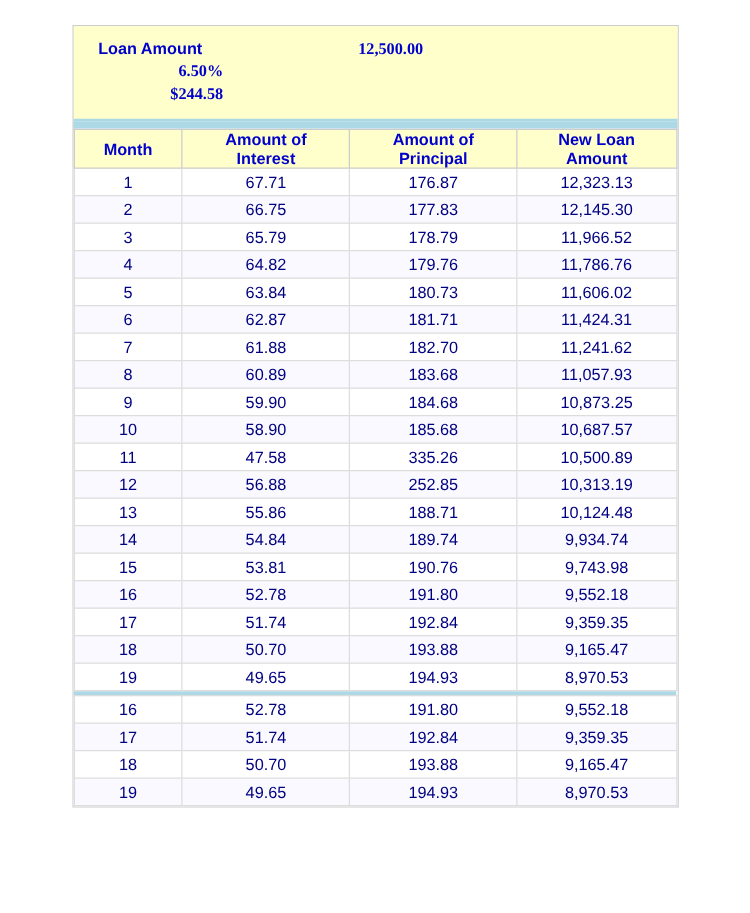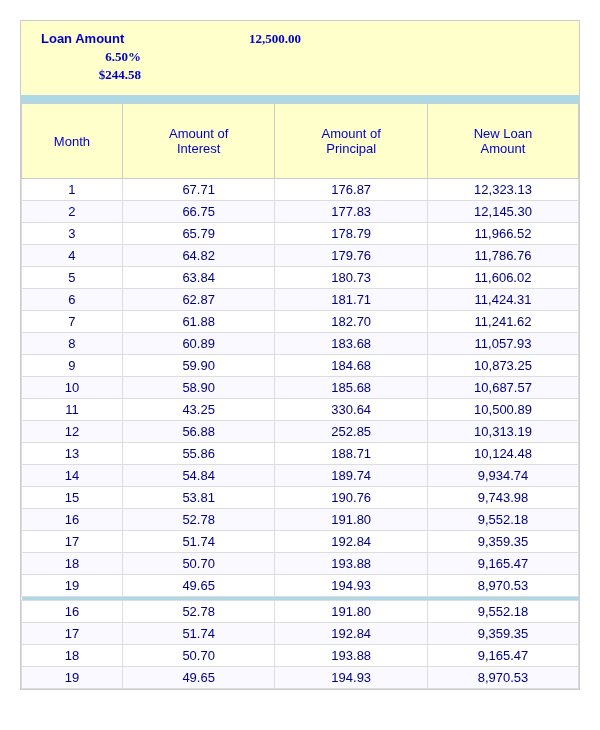--- a/index.html
+++ b/index.html
@@ -8,21 +8,21 @@
       font-family: Arial, sans-serif;
       font-size: 13px;
       display: flex;
       justify-content: center;
       align-items: flex-start;
       padding: 20px;
       width: 600px;
       min-height: 730px;
     }
     .container {
-      width: 560px;
+      width: 485px;
       border: 1px solid #ccc;
     }
     .info-section {
       background: #ffffcc;
       padding: 10px 20px 10px 20px;
       border-bottom: 2px solid #add8e6;
     }
     .info-row {
       display: flex;
       justify-content: flex-start;
@@ -49,23 +49,23 @@
     table {
       width: 100%;
       border-collapse: collapse;
       background: #fff;
     }
     thead tr {
       background: #ffffcc;
     }
     thead th {
       color: #0000cc;
-      font-weight: normal;
+      font-weight: bold;
       text-align: center;
-      padding: 22px 4px;
+      padding: 0 4px;
       border: 1px solid #ccc;
       font-size: 13px;
       vertical-align: middle;
     }
     tbody tr td {
       text-align: center;
       padding: 3px 4px;
       border: 1px solid #ddd;
       color: #000080;
       font-size: 13px;
@@ -165,22 +165,22 @@
         <td>10,873.25</td>
       </tr>
         <tr>
         <td>10</td>
         <td>58.90</td>
         <td>185.68</td>
         <td>10,687.57</td>
       </tr>
         <tr>
         <td>11</td>
-        <td>43.25</td>
-        <td>330.64</td>
+        <td>47.58</td>
+        <td>335.26</td>
         <td>10,500.89</td>
       </tr>
         <tr>
         <td>12</td>
         <td>56.88</td>
         <td>252.85</td>
         <td>10,313.19</td>
       </tr>
         <tr>
         <td>13</td>

